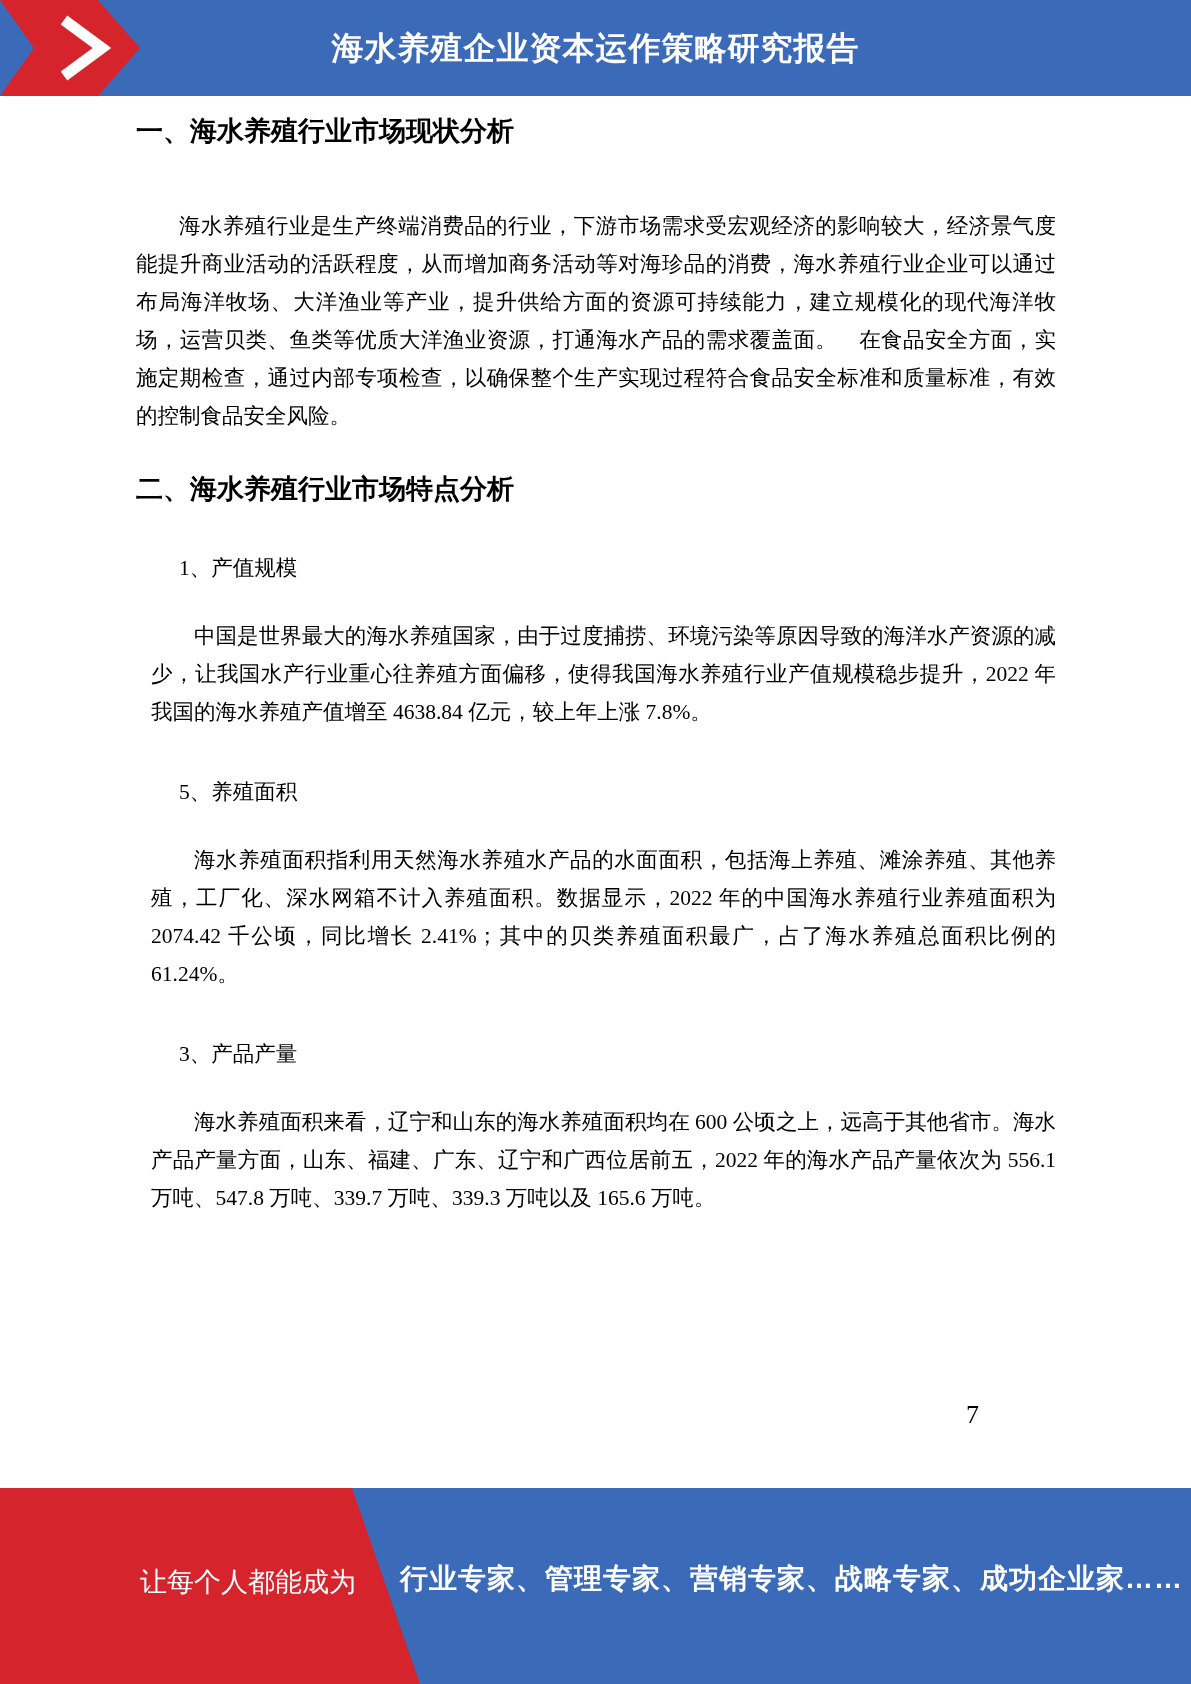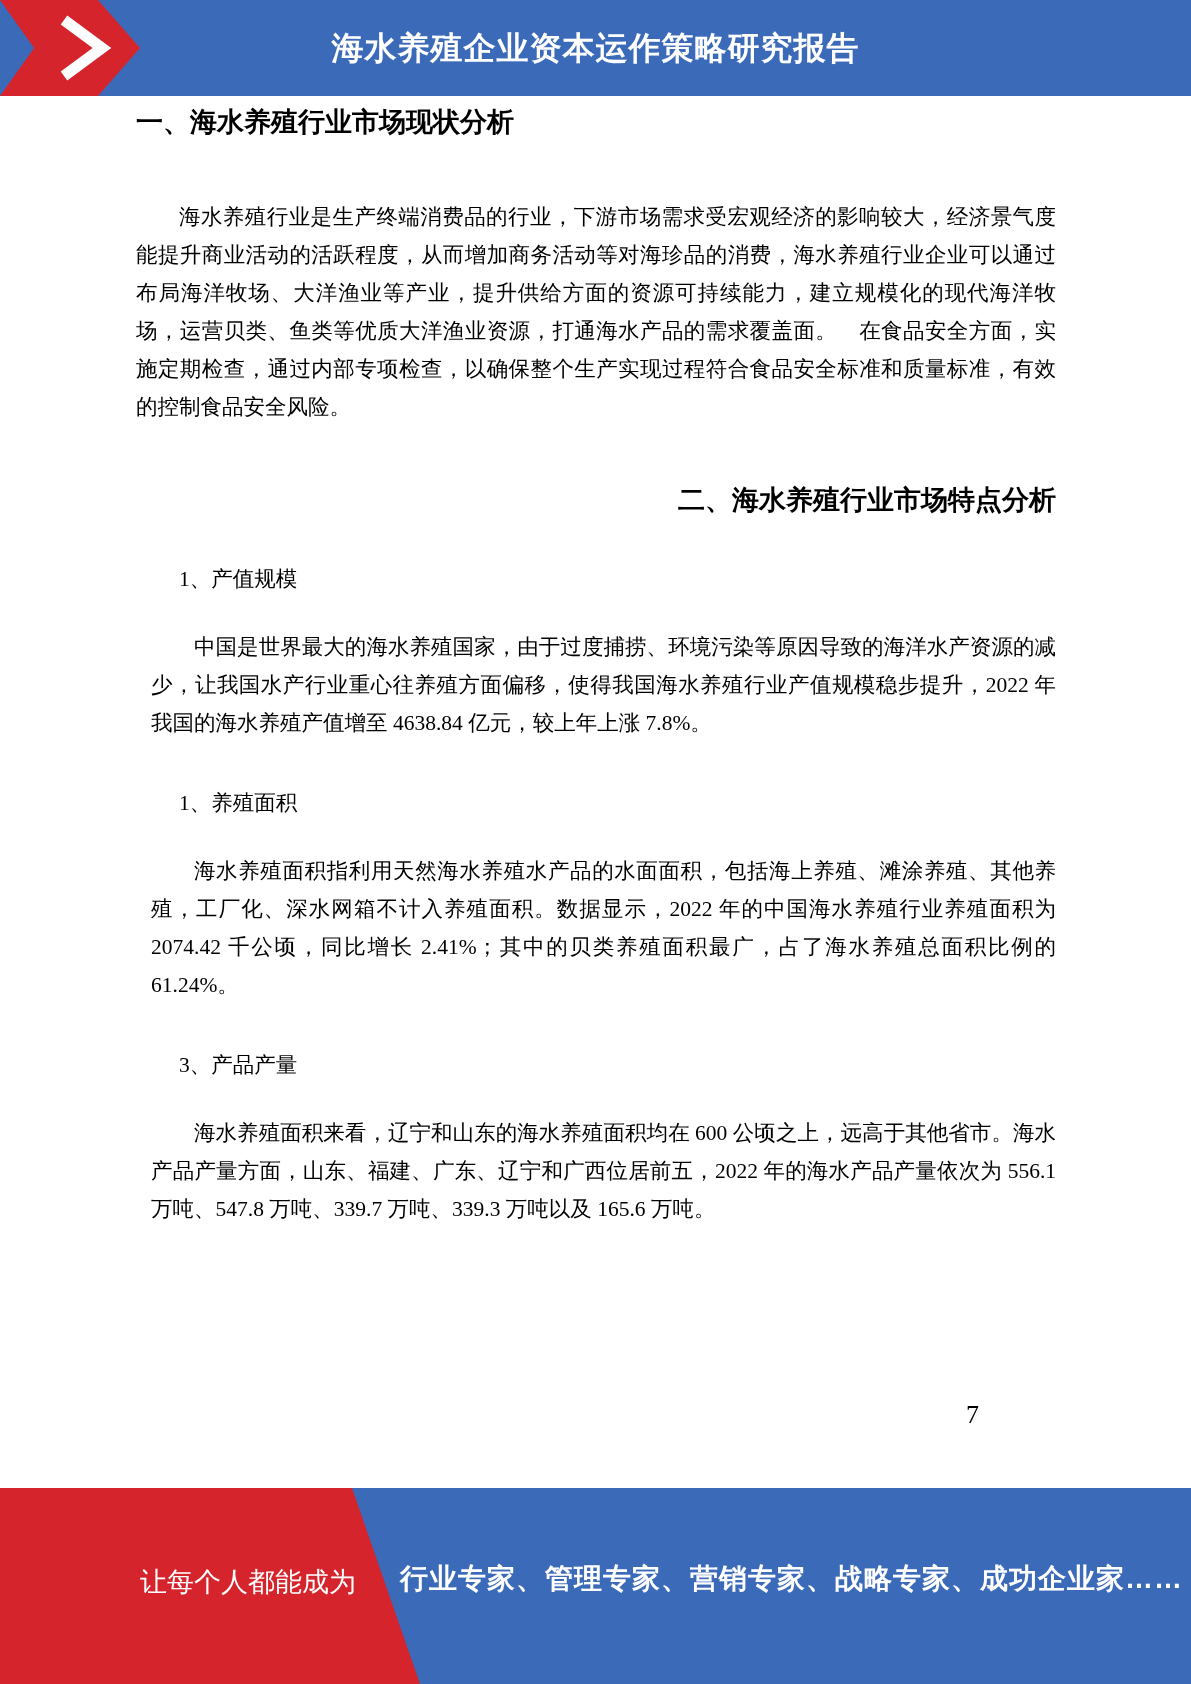--- a/index.html
+++ b/index.html
@@ -16,26 +16,26 @@
   .ribbon { position: absolute; top: 0; left: 0; }
   .ribbon .flag { fill: var(--accent-red); }
   .ribbon .chev { stroke: #ffffff; stroke-width: 11; fill: none; }
   .title {
     position: absolute; top: 0; left: 0; width: 100%; height: 108px; margin: 0;
     line-height: 96px; text-align: center; color: #ffffff;
     font-family: "Liberation Sans", sans-serif; font-weight: 700; font-size: 32px; letter-spacing: 1px;
   }
 
   
-  .main { position: absolute; top: 96px; left: 136px; width: 920px; padding-top: 8px; }
+  .main { position: absolute; top: 96px; left: 136px; width: 920px; padding-top: 17px; }
   .h-sec {
     font-family: "Liberation Sans", sans-serif; font-weight: 700;
     font-size: 27px; line-height: 36px; margin: 0; color: #000;
   }
-  .h-sec.second { margin-top: 56px; text-align: right; }
+  .h-sec.second { margin-top: 36px; }
   .para {
     font-size: 21.5px; line-height: 38px; margin: 0;
     text-align: justify; text-indent: 2em;
   }
   .lead { margin-top: 58px; }
   .subhead { font-size: 21.5px; line-height: 38px; text-indent: 2em; margin: 42px 0 0; }
   .subpara { margin-top: 30px; margin-left: 15px; }
 
   .page-number { position: absolute; top: 1400px; right: 212px; font-size: 26px; }
 
@@ -66,21 +66,21 @@
 
 <div class="main">
   <h2 class="h-sec">一、海水养殖行业市场现状分析</h2>
   <p class="para lead">海水养殖行业是生产终端消费品的行业，下游市场需求受宏观经济的影响较大，经济景气度能提升商业活动的活跃程度，从而增加商务活动等对海珍品的消费，海水养殖行业企业可以通过布局海洋牧场、大洋渔业等产业，提升供给方面的资源可持续能力，建立规模化的现代海洋牧场，运营贝类、鱼类等优质大洋渔业资源，打通海水产品的需求覆盖面。　在食品安全方面，实施定期检查，通过内部专项检查，以确保整个生产实现过程符合食品安全标准和质量标准，有效的控制食品安全风险。</p>
 
   <h2 class="h-sec second">二、海水养殖行业市场特点分析</h2>
 
   <p class="subhead">1、产值规模</p>
   <p class="para subpara">中国是世界最大的海水养殖国家，由于过度捕捞、环境污染等原因导致的海洋水产资源的减少，让我国水产行业重心往养殖方面偏移，使得我国海水养殖行业产值规模稳步提升，2022 年我国的海水养殖产值增至 4638.84 亿元，较上年上涨 7.8%。</p>
 
-  <p class="subhead">1、养殖面积</p>
+  <p class="subhead">5、养殖面积</p>
   <p class="para subpara">海水养殖面积指利用天然海水养殖水产品的水面面积，包括海上养殖、滩涂养殖、其他养殖，工厂化、深水网箱不计入养殖面积。数据显示，2022 年的中国海水养殖行业养殖面积为 2074.42 千公顷，同比增长 2.41%；其中的贝类养殖面积最广，占了海水养殖总面积比例的 61.24%。</p>
 
   <p class="subhead">3、产品产量</p>
 
   <p class="para subpara">海水养殖面积来看，辽宁和山东的海水养殖面积均在 600 公顷之上，远高于其他省市。海水产品产量方面，山东、福建、广东、辽宁和广西位居前五，2022 年的海水产品产量依次为 556.1 万吨、547.8 万吨、339.7 万吨、339.3 万吨以及 165.6 万吨。</p>
 </div>
 
 <div class="page-number">7</div>
 
 <footer class="footer">

